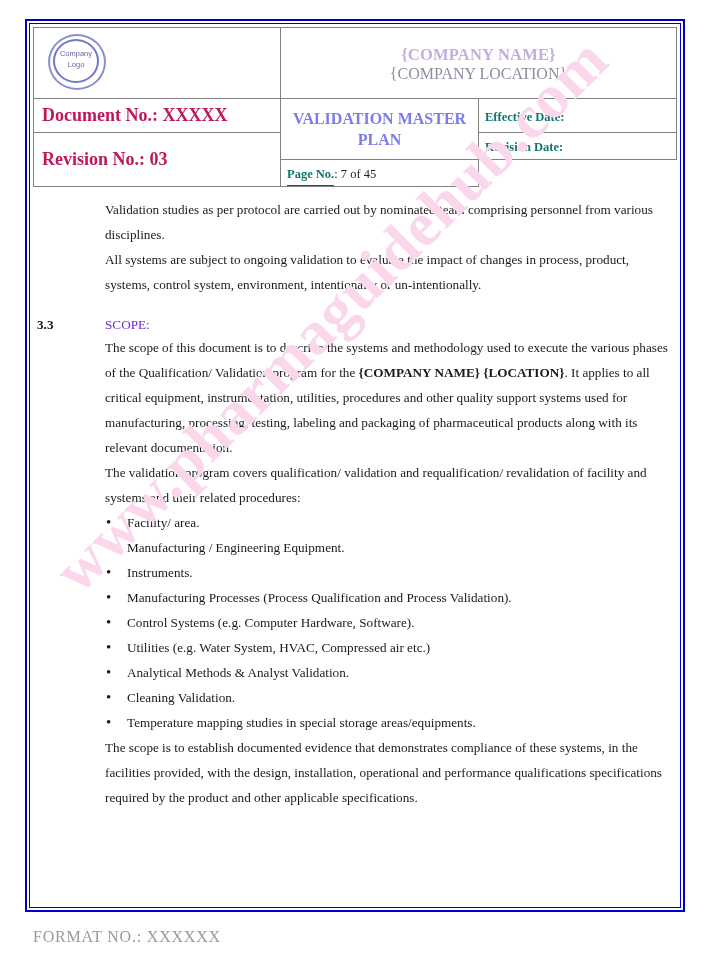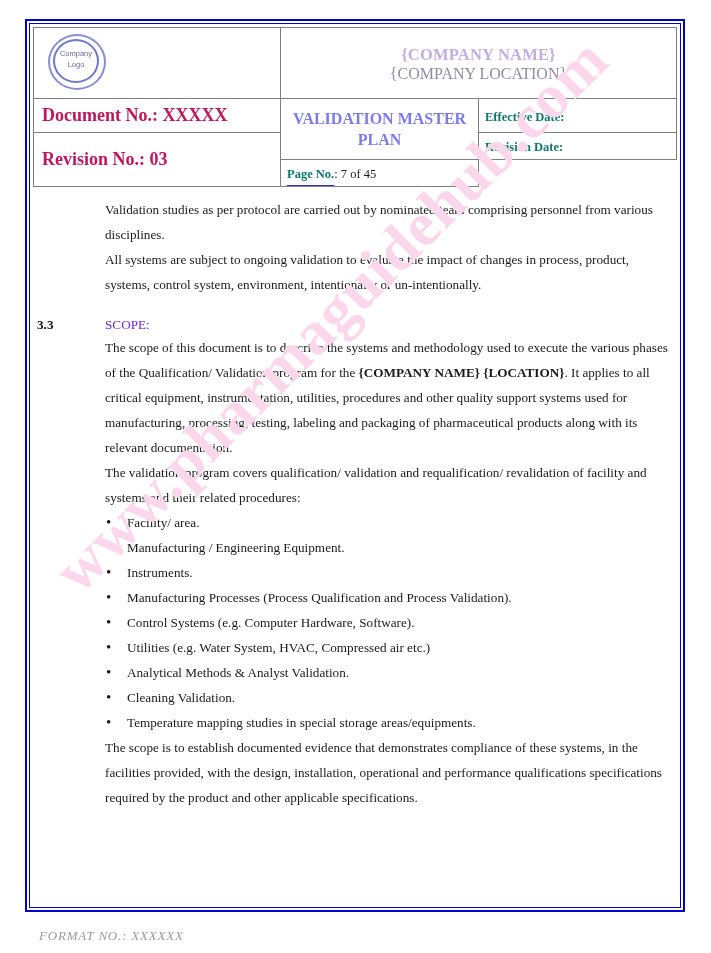--- a/index.html
+++ b/index.html
@@ -234,28 +234,27 @@
     font-size: 15px;
     line-height: 25px;
     color: #1a1a1a;
   }
 
   b.inline-bold { font-weight: 700; }
 
   
   #footer {
     position: absolute;
-    left: 39px;
+    left: 33px;
     top: 928px;
-    font-size: 13px;
+    font-size: 16px;
     letter-spacing: 0.8px;
     color: #9a9a9a;
     font-family: "Liberation Serif", "DejaVu Serif", serif;
     z-index: 3;
-    font-style: italic;
   }
 </style>
 </head>
 <body>
 
 <div id="page-border-outer"></div>
 <div id="page-border-inner"></div>
 
 <div id="watermark">
   <div class="wm-text">www.pharmaguidehub.com</div>

